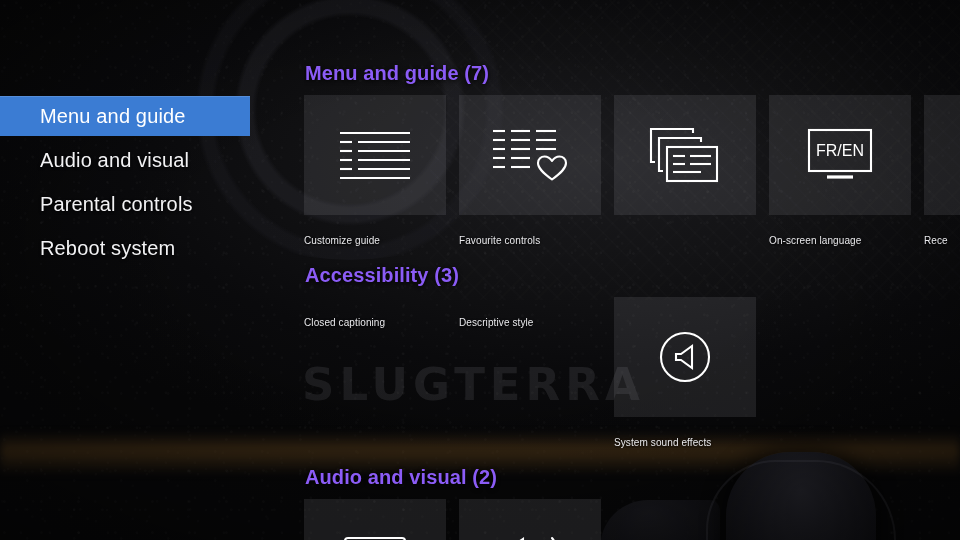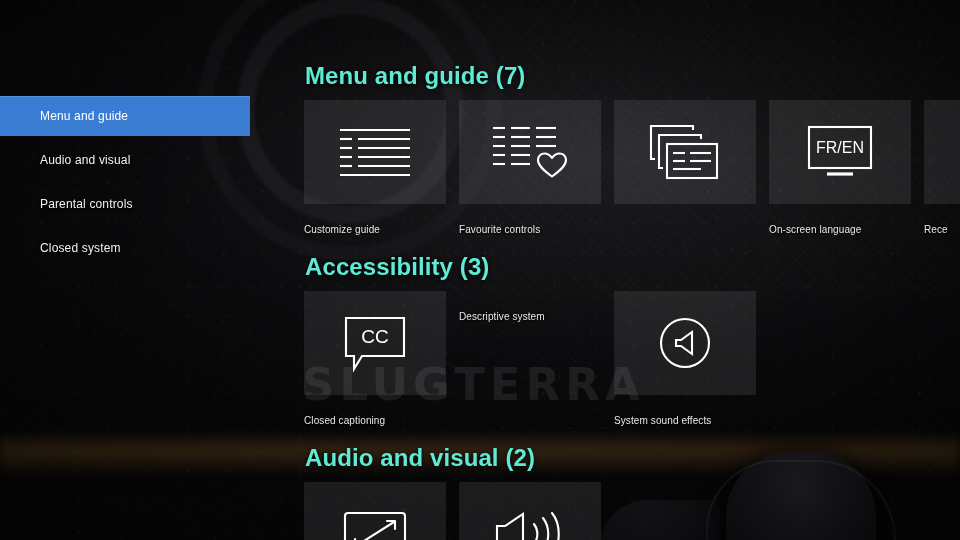--- a/index.html
+++ b/index.html
@@ -129,21 +129,21 @@
   }
   .nav-item {
     position: relative;
     height: 40px;
     display: flex;
     align-items: center;
     padding-left: 40px;
     margin-bottom: 4px;
   }
   .nav-item .nav-label {
-    font-size: 12px;
+    font-size: 20px;
     color: #f2f2f4;
     letter-spacing: .15px;
     text-shadow: 0 1px 3px rgba(0,0,0,.9);
   }
   .nav-item.selected {
     width: 250px;
     background: #3b7cd3;
     box-shadow: inset 0 1px 0 rgba(255,255,255,.14);
   }
   .nav-item.selected .nav-label {
@@ -154,41 +154,41 @@
   
   #content {
     position: absolute;
     left: 304px; top: 0;
     width: 656px; height: 540px;
     z-index: 5;
     overflow: hidden;
   }
   .section { position: relative; }
   .section-title {
-    font-size: 24px;
-    color: #5eead4;
+    font-size: 20px;
+    color: #8b5cf6;
     letter-spacing: .1px;
     text-shadow: 0 1px 4px rgba(0,0,0,.95);
     margin: 0 12px 10px 1px;
   }
   .section + .section { margin-top: 18px; }
   #sec-menu { padding-top: 62px; }
 
   .tile-row {
     display: flex;
     gap: 13px;
   }
   .tile-cell {
     width: 142px;
     flex: 0 0 142px;
   }
   .tile {
     position: relative;
     width: 142px;
-    height: 104px;
+    height: 120px;
     background: rgba(228,230,236,.10);
     display: flex;
     align-items: center;
     justify-content: center;
     overflow: hidden;
   }
   .tile svg { display: block; }
   .tile-label {
     margin-top: 20px;
     font-size: 10px;
@@ -229,21 +229,21 @@
     <div class="nav-item selected">
       <span class="nav-label">Menu and guide</span>
     </div>
     <div class="nav-item">
       <span class="nav-label">Audio and visual</span>
     </div>
     <div class="nav-item">
       <span class="nav-label">Parental controls</span>
     </div>
     <div class="nav-item">
-      <span class="nav-label">Closed system</span>
+      <span class="nav-label">Reboot system</span>
     </div>
   </nav>
 
   <main id="content">
 
     <section class="section" id="sec-menu">
       <h2 class="section-title">Menu and guide (7)</h2>
 
       <div class="tile-row">
 
@@ -329,33 +329,25 @@
         </div>
       </div>
     </section>
 
     <section class="section">
       <h2 class="section-title">Accessibility (3)</h2>
 
       <div class="tile-row">
 
         <div class="tile-cell">
-          <div class="tile">
-            <svg width="70" height="62" viewBox="0 0 70 62">
-              <g class="ico">
-                <path d="M6 6 L64 6 L64 44 L22 44 L14 57 L14 44 L6 44 Z"></path>
-              </g>
-              <text class="ico-text" x="35" y="31" text-anchor="middle" style="font-size:19px;">CC</text>
-            </svg>
-          </div>
           <div class="tile-label">Closed captioning</div>
         </div>
 
         <div class="tile-cell">
-          <div class="tile-label">Descriptive system</div>
+          <div class="tile-label">Descriptive style</div>
         </div>
 
         <div class="tile-cell">
           <div class="tile">
             <svg width="62" height="62" viewBox="0 0 62 62">
               <g class="ico">
                 <circle cx="31" cy="31" r="24"></circle>
                 <path d="M38 20 L38 42 L27 34 L22 34 L22 28 L27 28 Z"></path>
               </g>
             </svg>

